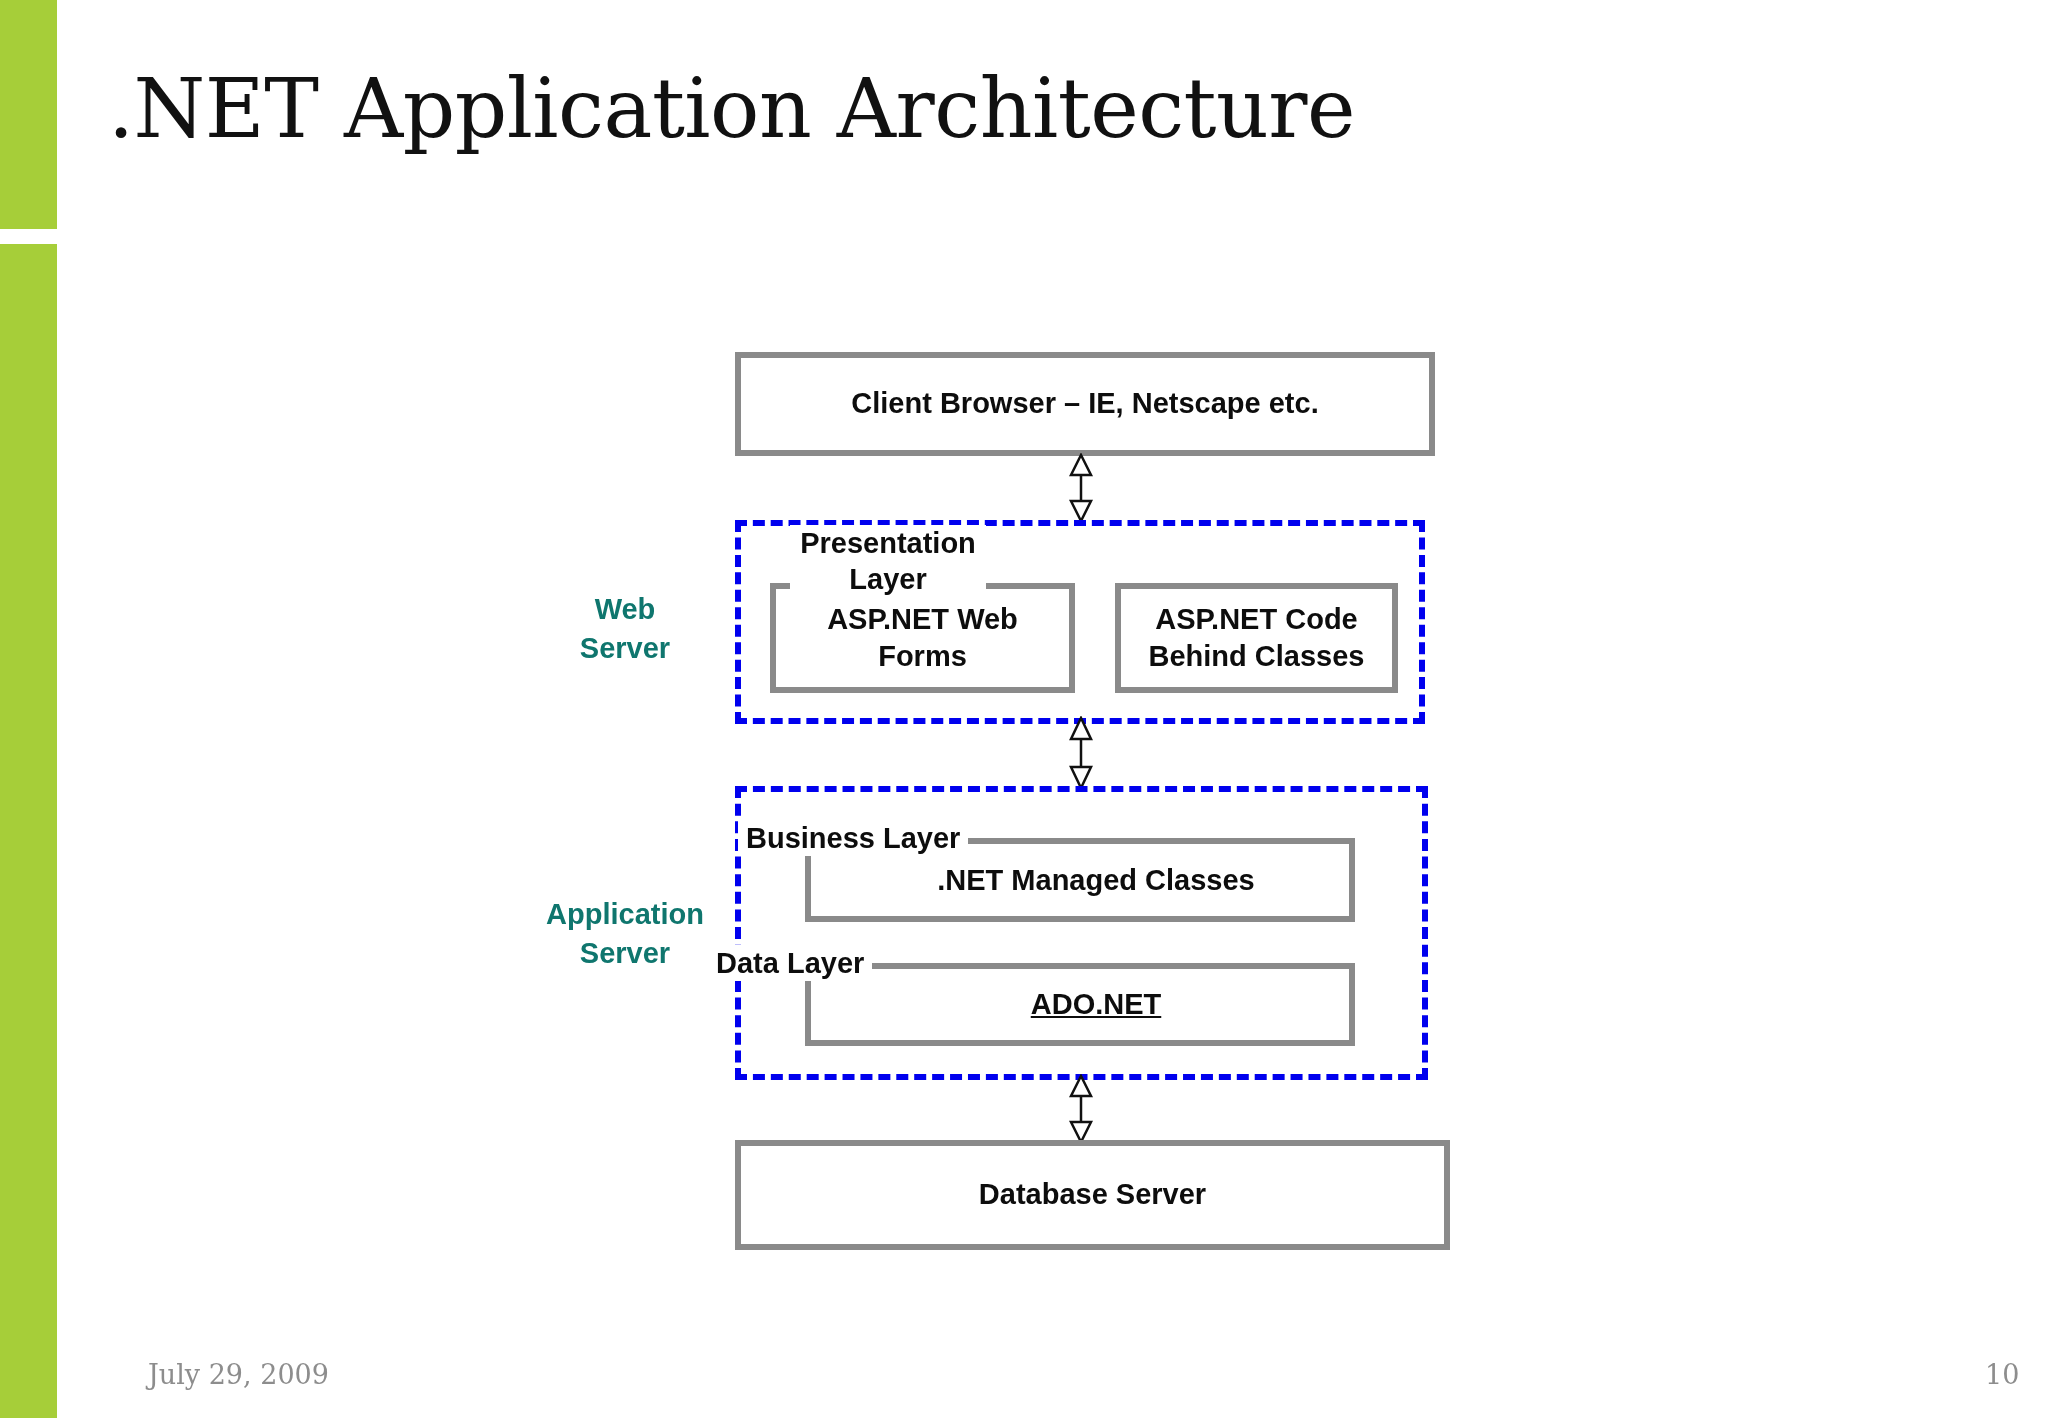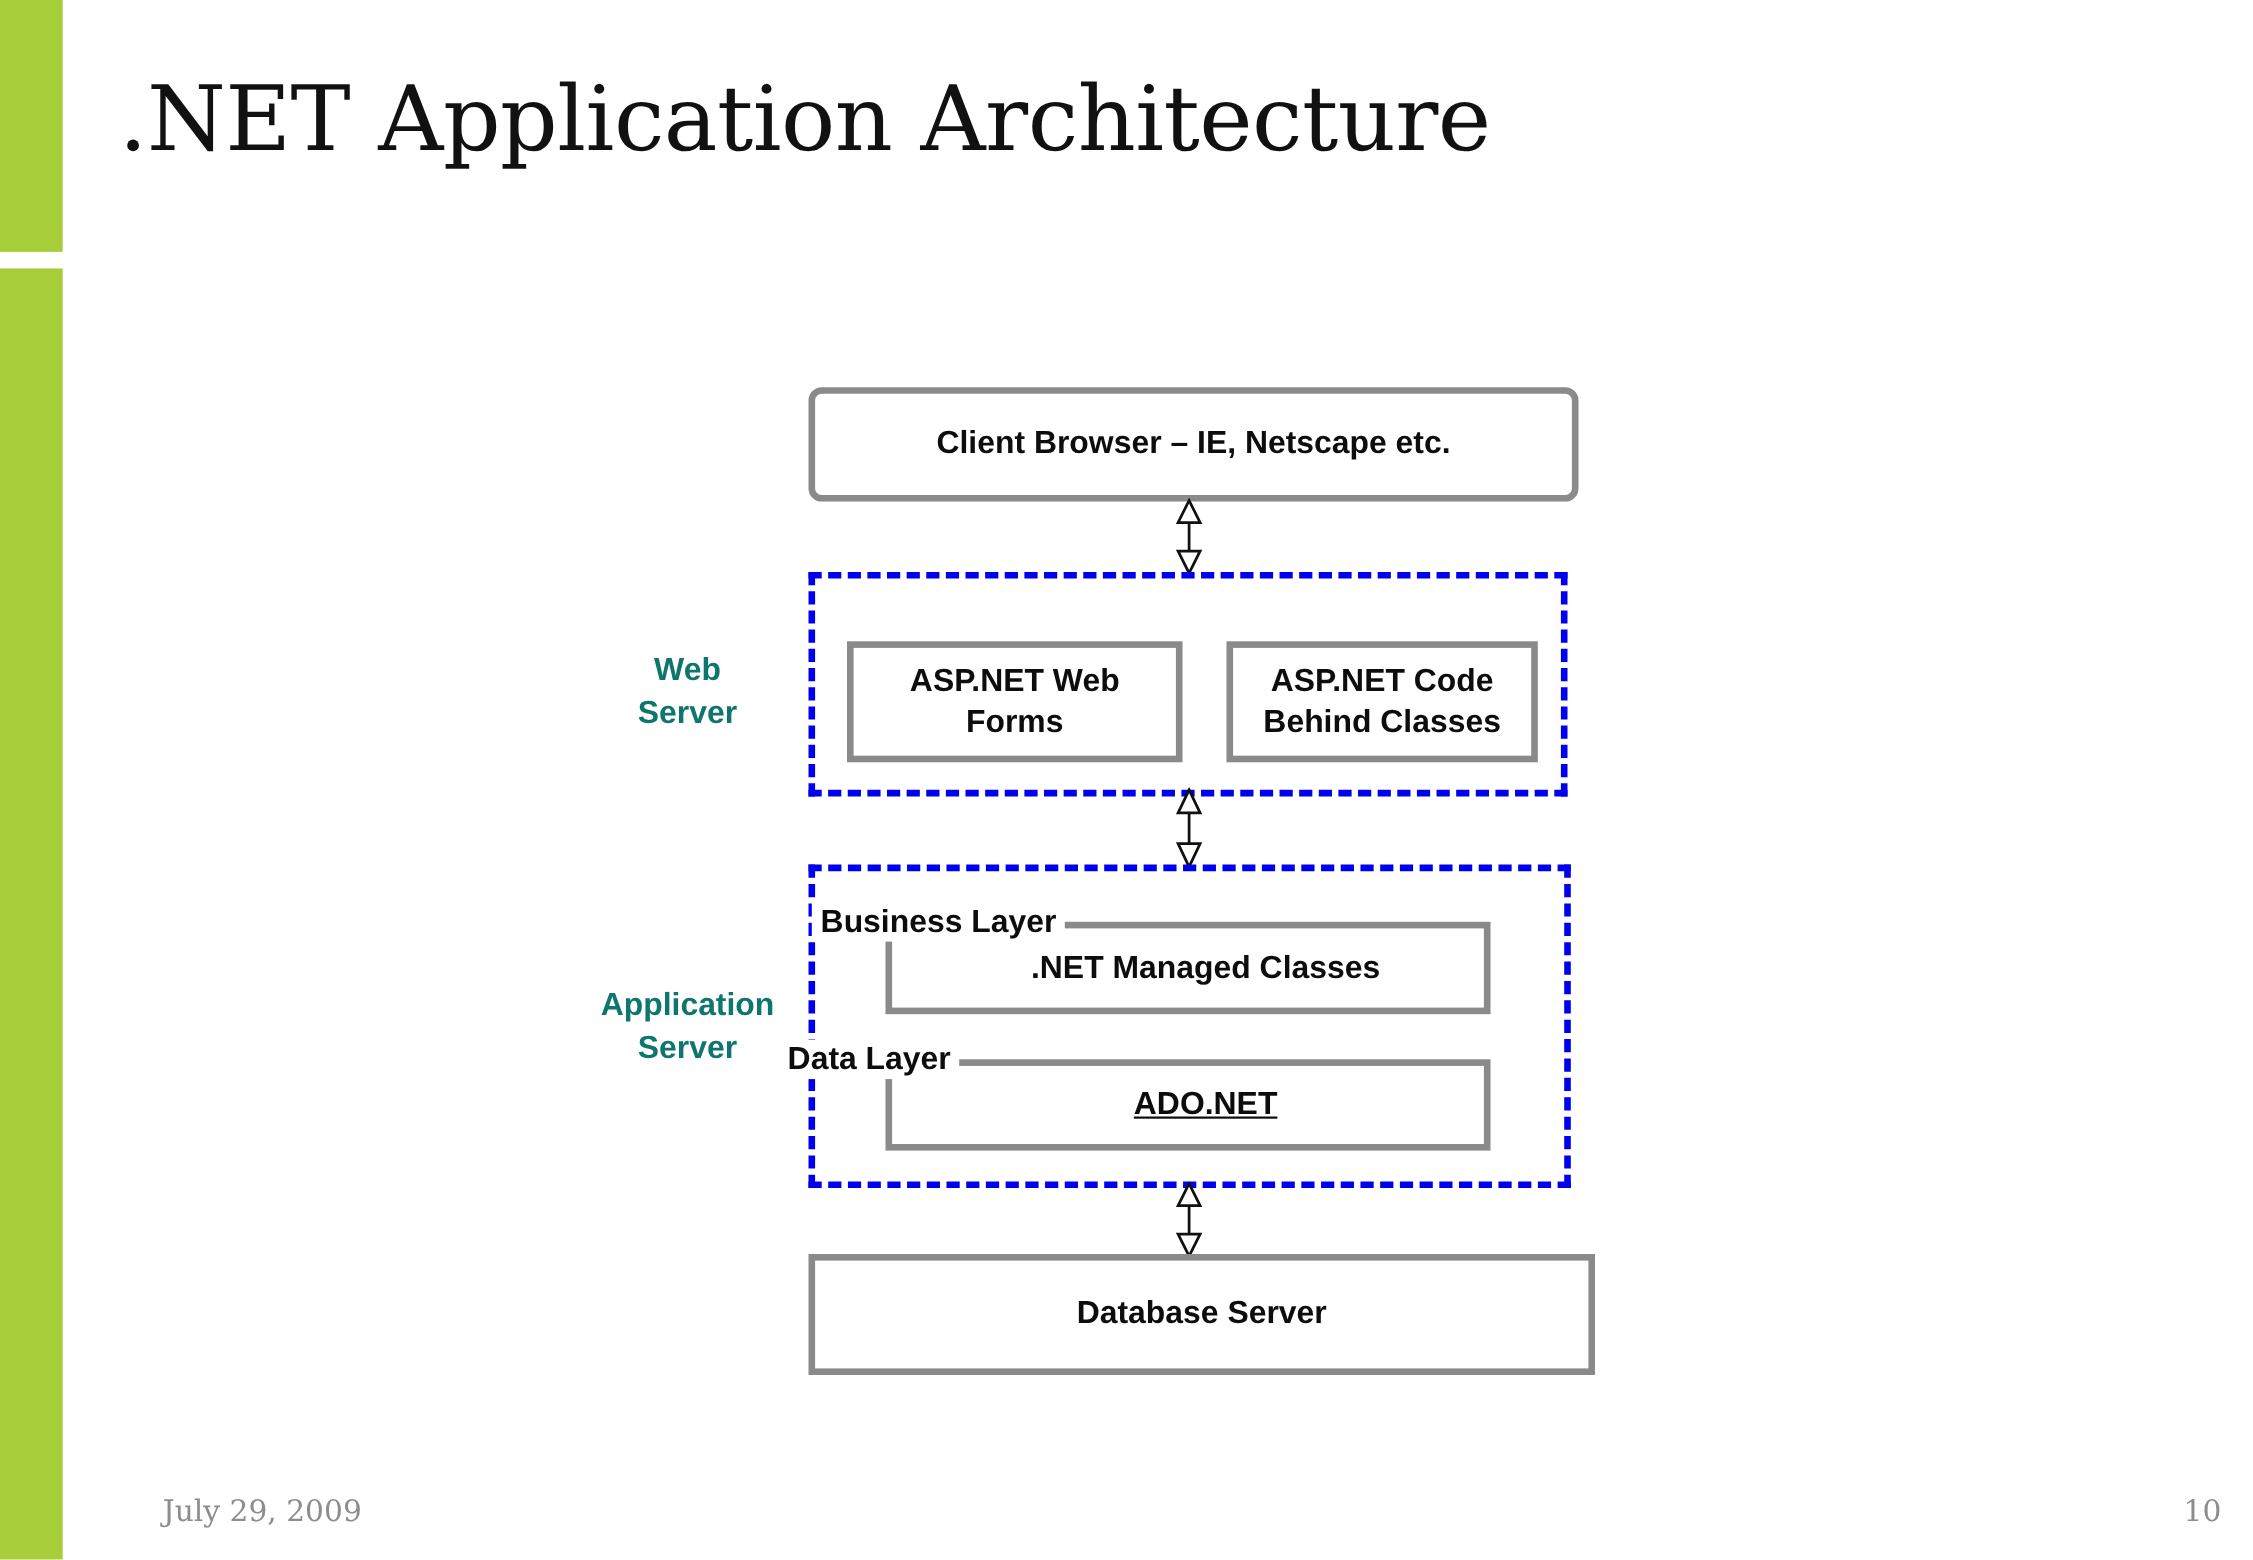--- a/index.html
+++ b/index.html
@@ -145,30 +145,32 @@
 
   <div id="page-title">.NET Application Architecture</div>
 
   <div id="diagram">
 
     <div class="tier-label" style="left:520px; top:590px; width:210px;">Web
 Server</div>
     <div class="tier-label" style="left:500px; top:895px; width:250px;">Application
 Server</div>
 
-    <div class="gbox" style="left:735px; top:352px; width:700px; height:104px;border-radius:12px;">Client Browser – IE, Netscape etc.</div>
+    <div class="gbox" style="left:735px; top:352px; width:700px; height:104px;">Client Browser – IE, Netscape etc.</div>
 
     <svg class="connector" style="left:1058px; top:453px; width:46px; height:70px;" viewBox="0 0 46 70">
       <line x1="23" y1="6" x2="23" y2="64" stroke="#111111" stroke-width="2.5"></line>
       <polygon points="23,2 13,22 33,22" fill="#ffffff" stroke="#111111" stroke-width="2.5"></polygon>
       <polygon points="23,68 13,48 33,48" fill="#ffffff" stroke="#111111" stroke-width="2.5"></polygon>
     </svg>
 
     <div class="dbox" style="left:735px; top:520px; width:690px; height:204px;"></div>
 
+    <div class="inline-caption" style="left:790px; top:525px; width:180px; text-align:center;">Presentation
+Layer</div>
 
     <div class="gbox" style="left:770px; top:583px; width:305px; height:110px; font-size:29px;">
       <span style="white-space:pre-line;">ASP.NET Web
 Forms</span>
     </div>
 
     <div class="gbox" style="left:1115px; top:583px; width:283px; height:110px; font-size:29px;">
       <span style="white-space:pre-line;">ASP.NET Code
 Behind Classes</span>
     </div>

